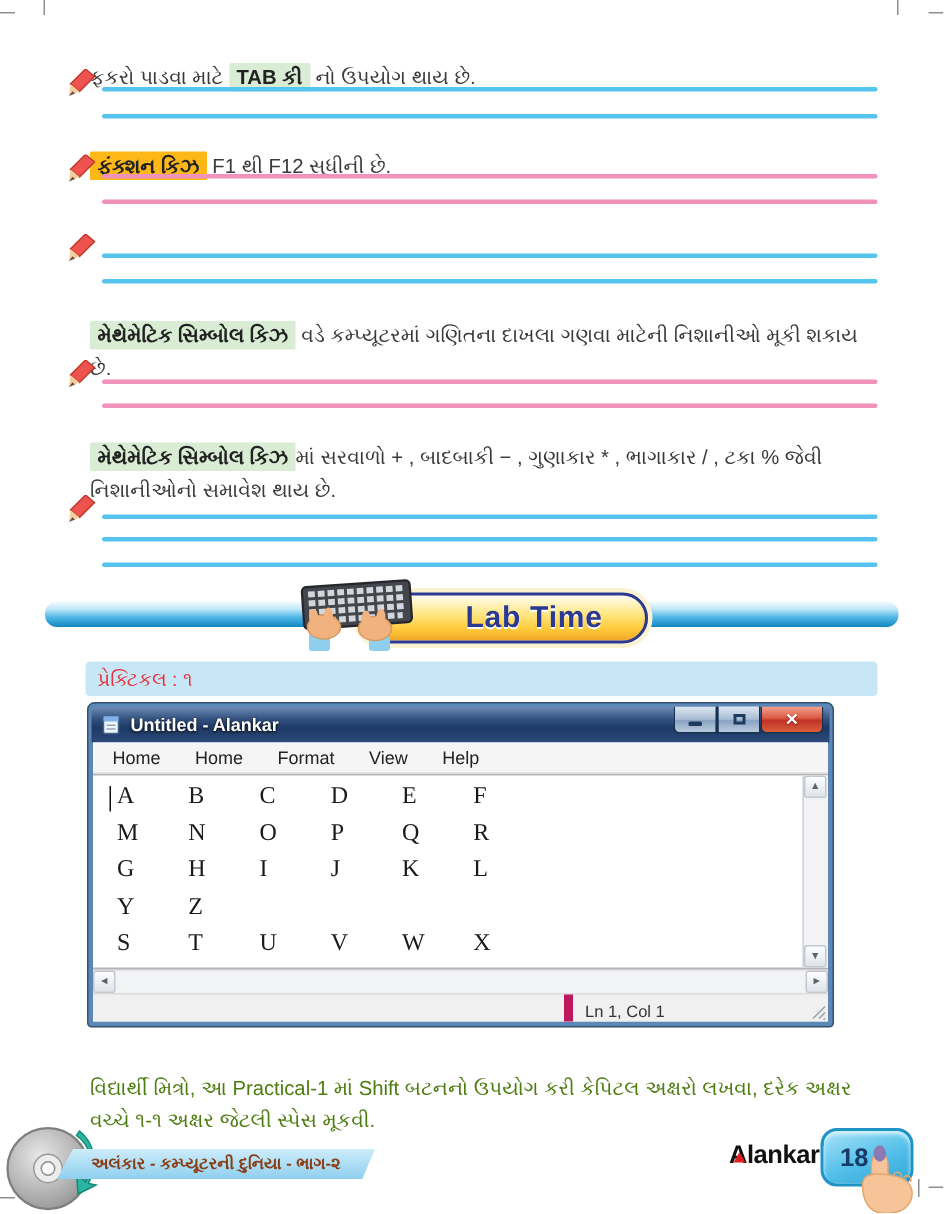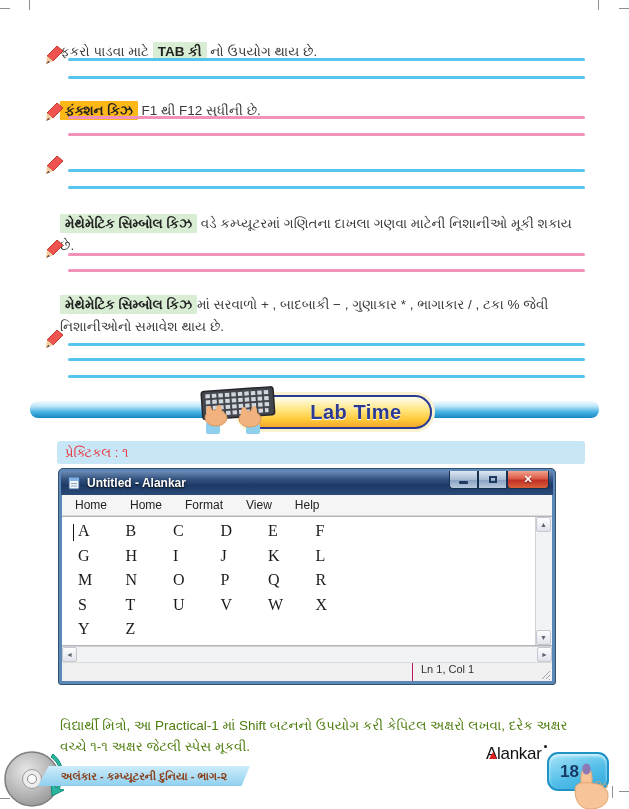--- a/index.html
+++ b/index.html
@@ -72,36 +72,36 @@
   .vscroll{width:16px;background:#f2f3f5;border-left:1px solid #d0d0d6;display:flex;
       flex-direction:column;justify-content:space-between;}
   .hscroll{height:16px;background:#f2f3f5;border-top:1px solid #d0d0d6;display:flex;
       justify-content:space-between;}
   .sbtn{width:15px;height:15px;display:flex;align-items:center;justify-content:center;
       font-size:7px;color:#5a646e;background:linear-gradient(180deg,#fdfdfe,#dfe3e9);
       border:1px solid #c3c8d0;border-radius:2px;box-sizing:border-box;}
   .np-status{height:18px;background:#f0f0f0;border-top:1px solid #dcdcdc;display:flex;
       font-size:11px;color:#333;align-items:center;}
   .np-status .cellL{flex:1;height:100%;}
-  .np-status .cellR{width:140px;height:100%;border-left:1px solid #be185d;display:flex;
-      align-items:flex-start;padding-left:8px;box-sizing:border-box;}
+  .np-status .cellR{width:176px;height:100%;border-left:6px solid #be185d;display:flex;
+      align-items:flex-end;padding-left:8px;box-sizing:border-box;}
   .grip{position:absolute;right:1px;bottom:1px;width:11px;height:11px;}
 
   
   .instruction{position:absolute;left:60px;top:701px;width:527px;font-size:13.5px;
       line-height:21px;color:#4d7c0f;font-weight:500;}
 
   
   .cd-icon{position:absolute;left:4px;top:749px;width:64px;height:60px;}
   .ribbon{position:absolute;left:38px;top:766px;width:212px;height:20px;
       background:linear-gradient(180deg,#cdecfa 0%,#8fd0ef 100%);
       clip-path:polygon(5% 0,100% 0,96% 100%,0 100%);
       display:flex;align-items:center;justify-content:center;}
   .ribbon span{font-size:11px;font-weight:bold;color:#8a3c14;}
-  .brand{position:absolute;left:486px;top:744px;font-size:17px;font-weight:normal;color:#111;
+  .brand{position:absolute;left:486px;top:760px;font-size:17px;font-weight:bold;color:#111;
       letter-spacing:-.3px;}
   .brand .tri{position:absolute;left:3px;top:8px;width:0;height:0;
       border-left:4px solid transparent;border-right:4px solid transparent;
       border-bottom:7px solid #e02020;}
   .brand .dot{position:absolute;right:-5px;top:1px;width:3px;height:3px;border-radius:50%;
       background:#111;}
   .page-key{position:absolute;left:547px;top:752px;width:62px;height:39px;border-radius:11px;
       border:2px solid #1f93c6;box-sizing:border-box;
       background:linear-gradient(160deg,#a8e4f8 0%,#54bfe9 55%,#2fa6d9 100%);
       box-shadow:inset 0 2px 3px #d8f4ff;}
@@ -237,30 +237,30 @@
         <span>View</span>
         <span>Help</span>
       </div>
       <div class="np-textwrap">
         <div class="np-text">
           <div class="np-caret"></div>
           <div class="np-row">
             <span class="np-letter">A</span><span class="np-letter">B</span><span class="np-letter">C</span><span class="np-letter">D</span><span class="np-letter">E</span><span class="np-letter">F</span>
           </div>
           <div class="np-row">
+            <span class="np-letter">M</span><span class="np-letter">N</span><span class="np-letter">O</span><span class="np-letter">P</span><span class="np-letter">Q</span><span class="np-letter">R</span>
+          </div>
+          <div class="np-row">
             <span class="np-letter">G</span><span class="np-letter">H</span><span class="np-letter">I</span><span class="np-letter">J</span><span class="np-letter">K</span><span class="np-letter">L</span>
           </div>
           <div class="np-row">
-            <span class="np-letter">M</span><span class="np-letter">N</span><span class="np-letter">O</span><span class="np-letter">P</span><span class="np-letter">Q</span><span class="np-letter">R</span>
+            <span class="np-letter">Y</span><span class="np-letter">Z</span>
           </div>
           <div class="np-row">
             <span class="np-letter">S</span><span class="np-letter">T</span><span class="np-letter">U</span><span class="np-letter">V</span><span class="np-letter">W</span><span class="np-letter">X</span>
-          </div>
-          <div class="np-row">
-            <span class="np-letter">Y</span><span class="np-letter">Z</span>
           </div>
         </div>
         <div class="vscroll">
           <div class="sbtn">▲</div>
           <div class="sbtn">▼</div>
         </div>
       </div>
       <div class="hscroll">
         <div class="sbtn">◄</div>
         <div class="sbtn">►</div>

